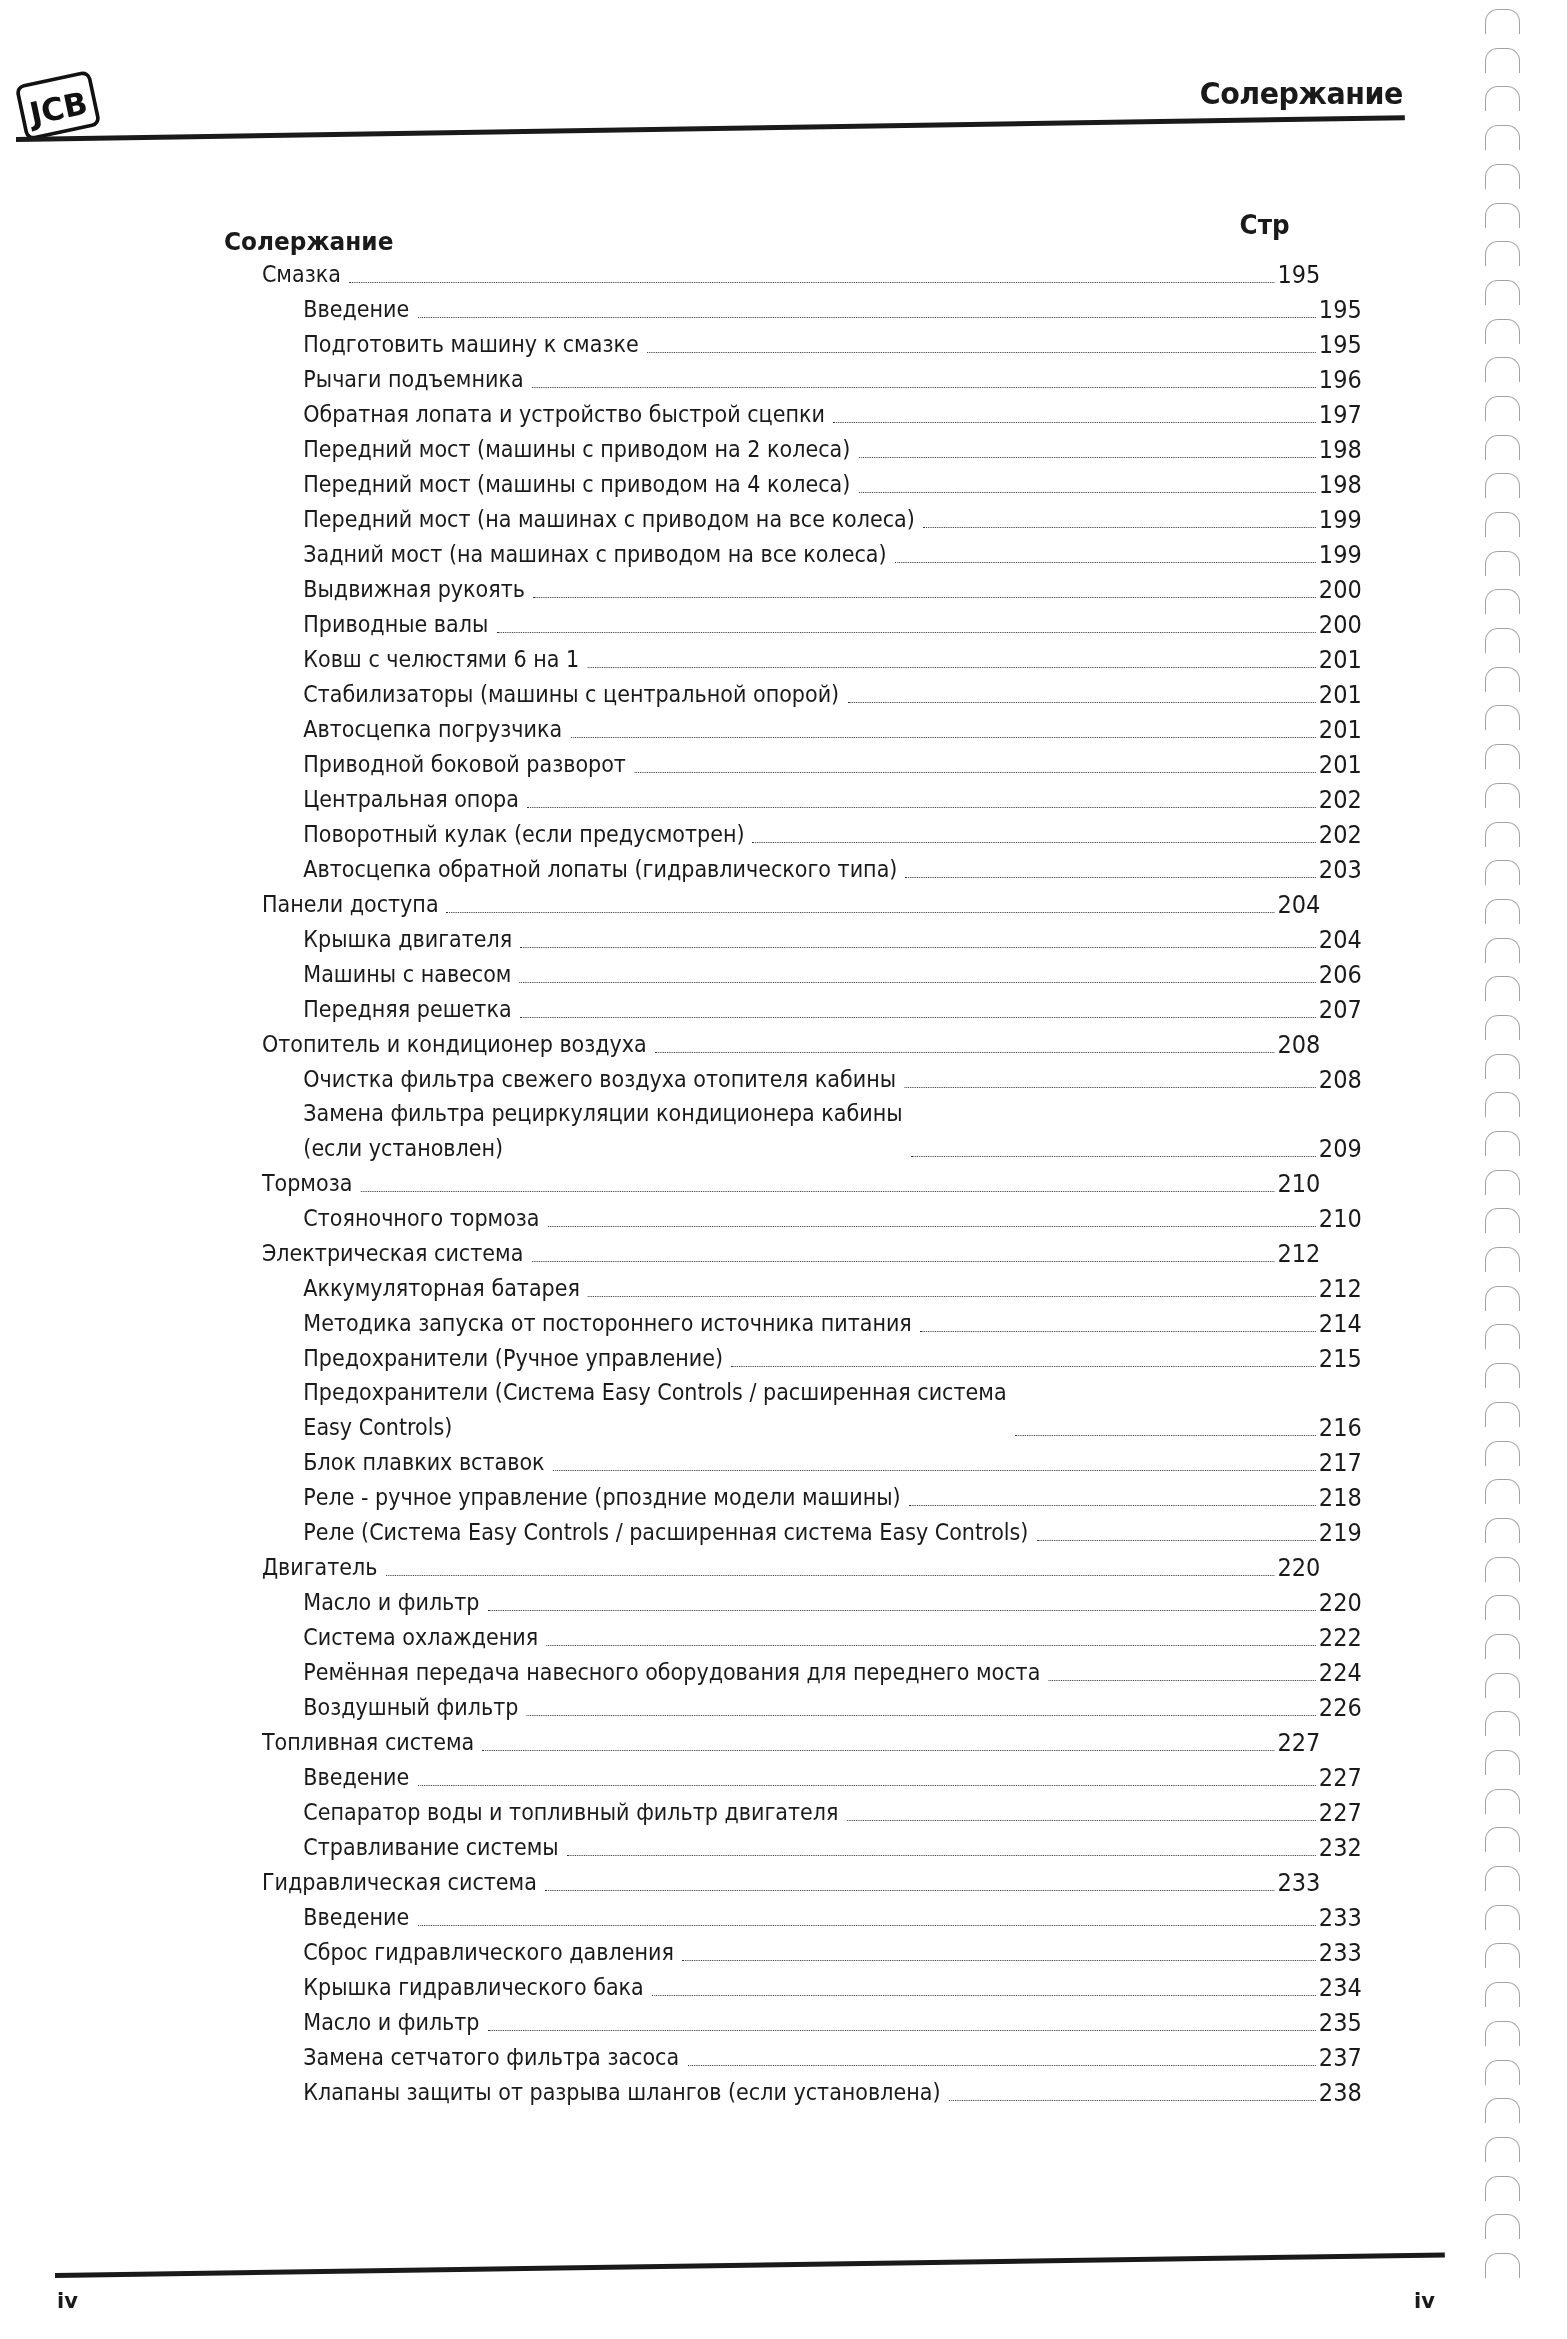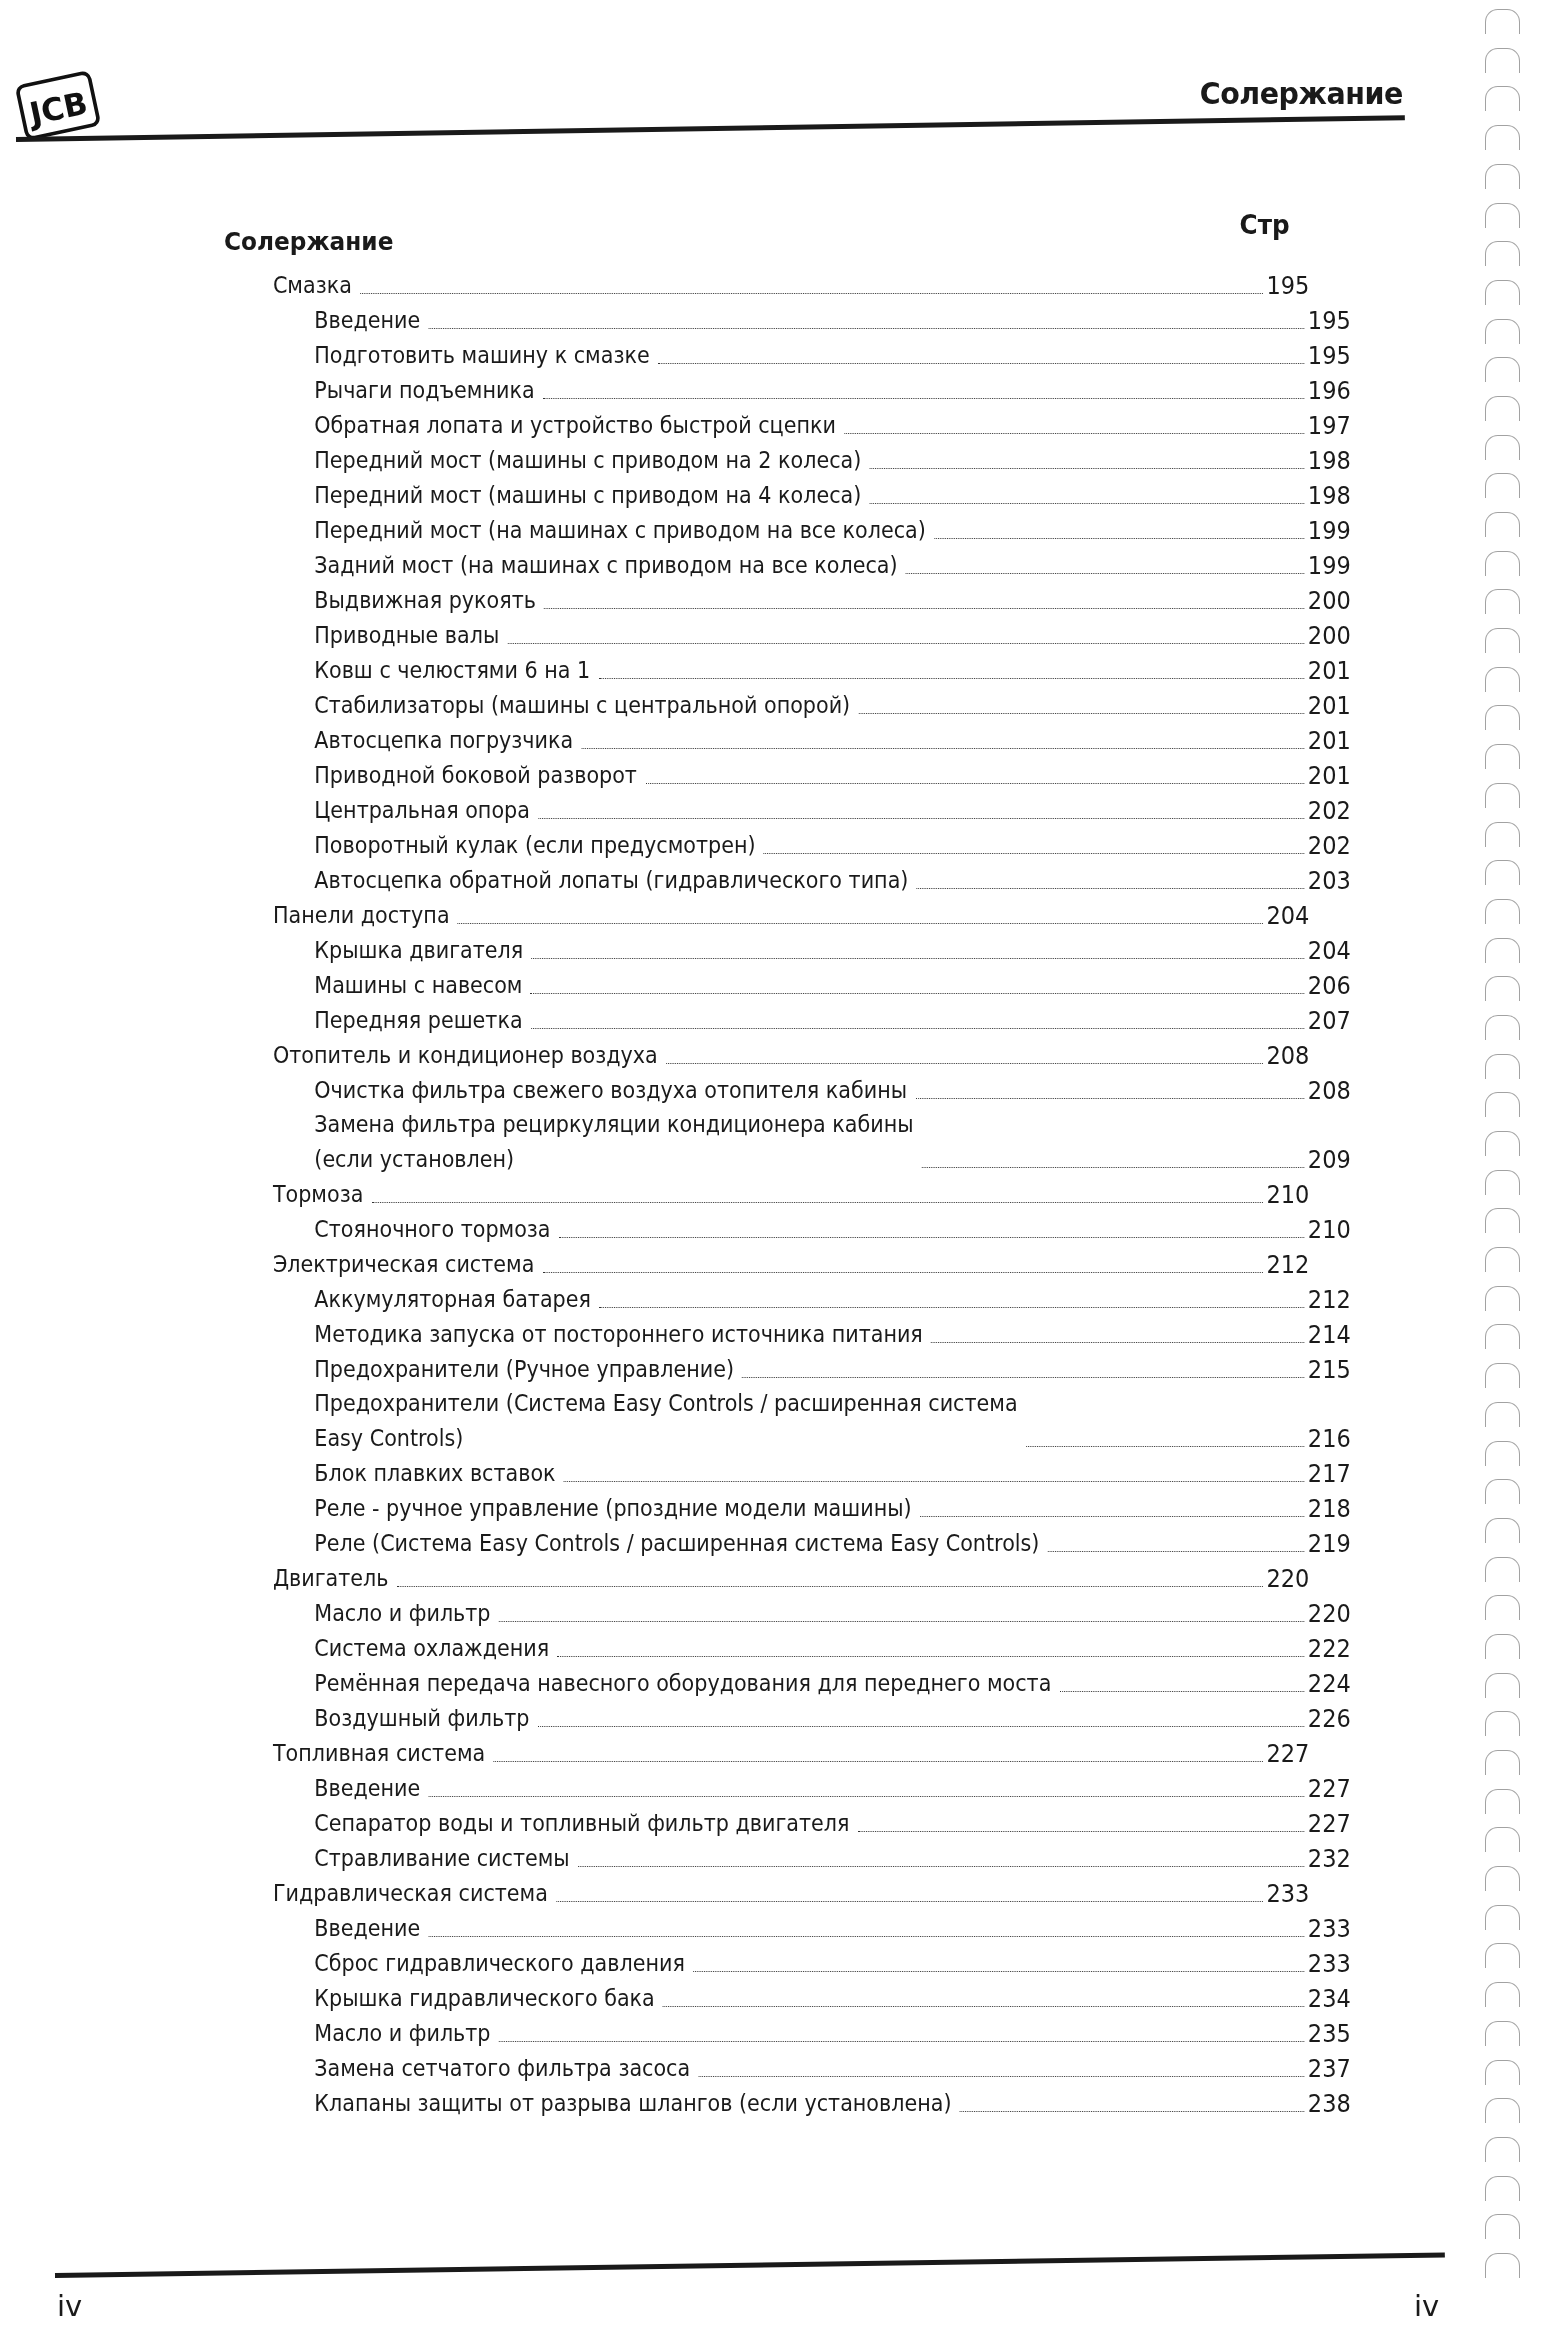--- a/index.html
+++ b/index.html
@@ -24,36 +24,36 @@
 
     .toc {
       position: absolute; left: 224px; top: 201px; width: 1060px;
     }
     .toc-head {
       display: flex; justify-content: space-between; align-items: flex-end;
       height: 55px;
     }
     .toc-title { font-size: 25px; font-weight: bold; transform: scaleX(0.93); transform-origin: left; }
     .toc-col { font-size: 27.4px; font-weight: bold; margin-right: -5.5px; margin-bottom: 16.4px; transform: scaleX(0.9); transform-origin: right;}
-    .toc-list { list-style: none; margin: 12px; padding: 0; }
+    .toc-list { list-style: none; margin: 1px; padding: 0; }
     .toc-item {
       display: flex; align-items: flex-end; font-size: 23px; line-height: 35px;
       transform: scaleX(0.9); transform-origin: left; width: 111%;
     }
     .toc-item.lvl1 { padding-left: 41px; }
     .toc-item.lvl2 { padding-left: 87px; }
     .toc-item.wrap { height: 69px; }
     .toc-item .label { white-space: pre-line; line-height: 35px; }
     .toc-item .dots {
       flex: 1; border-bottom: 1.8px dotted #333; margin: 0 3.7px 9.1px 9.1px; min-width: 18.3px;
     }
     .toc-item .page { width: 46px; text-align: right; font-size: 25px; }
 
     .footer-page {
-      position: absolute; top: 2289px; font-size: 29px; font-weight: normal;
+      position: absolute; top: 2289px; font-size: 21px; font-weight: bold;
     }
     .footer-page.left { left: 57px; }
     .footer-page.right { left: 1414px; }
 
     .binding {
       position: absolute; left: 1485px; top: 9.1px; width: 55px; height: 2321px;
     }
     .binding span {
       display: block; width: 33px; height: 24px; border: 1.8px solid #666;
       border-bottom: none; border-radius: 12.8px 12.8px 0 0; margin-bottom: 13.7px;

